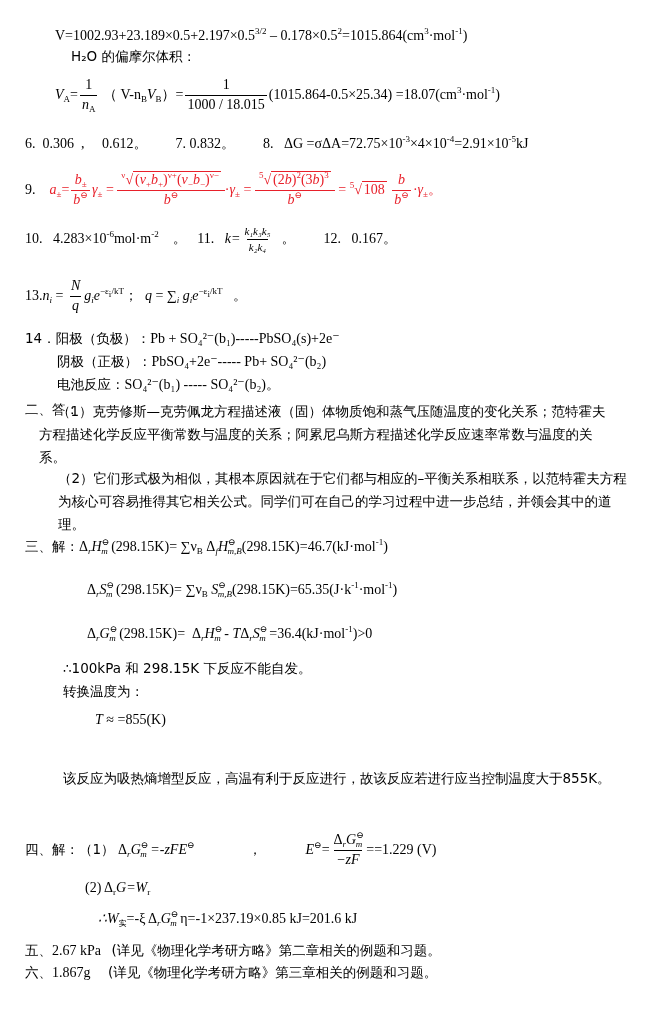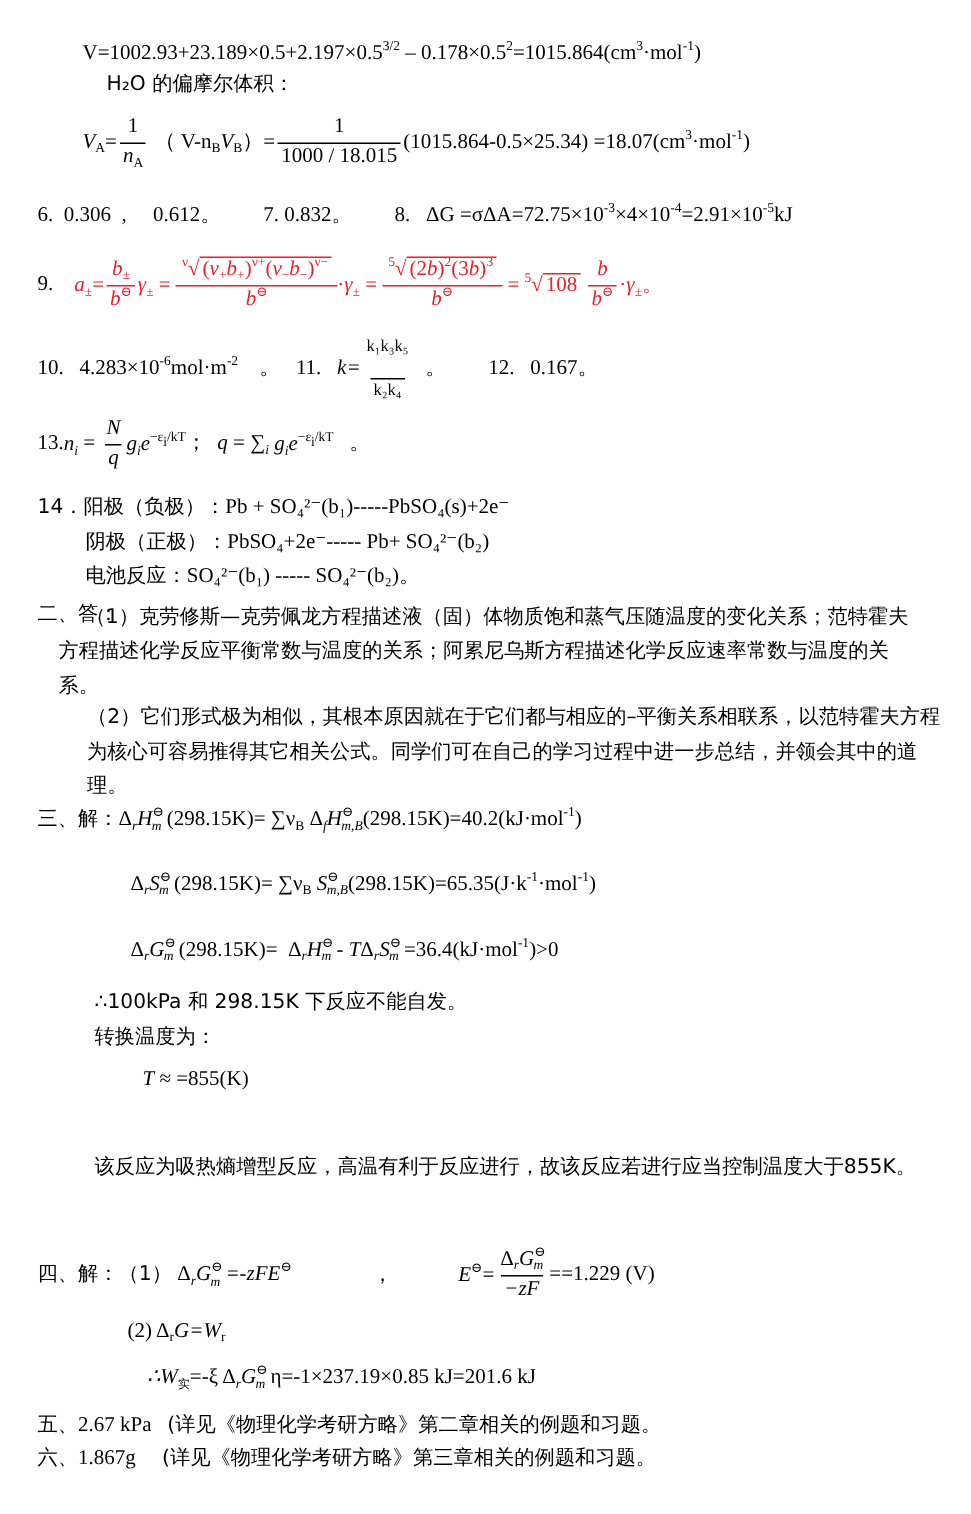--- a/index.html
+++ b/index.html
@@ -60,21 +60,21 @@
       </span> =
     <sup>5</sup>√<span class="sqrt">108</span>
     <span class="frac">
         <i class="num">b</i>
         <i class="den">b<sup>⊖</sup></i>
       </span>·<i>γ</i><sub>±</sub>。
   </span>
 </div>
 
 <div class="abs" style="left:25px;top:225px;">
-  <span>10.</span>&nbsp;&nbsp;&nbsp;<span>4.283×10</span><sup>-6</sup><span>mol·m</span><sup>-2</sup>&nbsp;&nbsp;&nbsp;&nbsp;。&nbsp;&nbsp;&nbsp;<span>11.</span>&nbsp;&nbsp;&nbsp;<i>k=</i><span class="frac" style="font-size:11px;gap:13px;">
+  <span>10.</span>&nbsp;&nbsp;&nbsp;<span>4.283×10</span><sup>-6</sup><span>mol·m</span><sup>-2</sup>&nbsp;&nbsp;&nbsp;&nbsp;。&nbsp;&nbsp;&nbsp;<span>11.</span>&nbsp;&nbsp;&nbsp;<i>k=</i><span class="frac" style="font-style:italic;font-size:11px;">
       <span class="num">k₁k₃k₅</span>
       <span class="den">k₂k₄</span>
     </span>&nbsp;&nbsp;。&nbsp;&nbsp;&nbsp;&nbsp;&nbsp;&nbsp;&nbsp;&nbsp;<span>12.</span>&nbsp;&nbsp;&nbsp;<span>0.167。</span>
 </div>
 
 <div class="abs" style="left:25px;top:278px;">
   <span>13.</span><i>n<sub>i</sub></i> = <span class="frac">
       <i class="num">N</i>
       <i class="den">q</i>
     </span><i>g<sub>i</sub>e</i><sup>−ε<sub>i</sub>/kT</sup>；&nbsp;&nbsp;<i>q</i> = ∑<sub><i>i</i></sub> <i>g<sub>i</sub>e</i><sup>−ε<sub>i</sub>/kT</sup>&nbsp;&nbsp;&nbsp;。
@@ -88,21 +88,21 @@
 </div>
 <div class="abs" style="left:57px;top:376px;">
   <span class="cjk">电池反应：</span><span>SO₄²⁻(b₁) ----- SO₄²⁻(b₂)。</span>
 </div>
 
 <div class="abs cjk" style="left:25px;top:398px;line-height:23px;">二、答：</div>
 <div class="para" style="left:57px;top:400px;text-indent:18px;margin-left:-18px;width:578px;">（1）克劳修斯—克劳佩龙方程描述液（固）体物质饱和蒸气压随温度的变化关系；范特霍夫方程描述化学反应平衡常数与温度的关系；阿累尼乌斯方程描述化学反应速率常数与温度的关系。</div>
 <div class="para" style="top:467px;width:578px;">（2）它们形式极为相似，其根本原因就在于它们都与相应的–平衡关系相联系，以范特霍夫方程为核心可容易推得其它相关公式。同学们可在自己的学习过程中进一步总结，并领会其中的道理。</div>
 
 <div class="abs" style="left:25px;top:538px;">
-  <span class="cjk">三、解：</span>Δ<sub><i>r</i></sub><i>H</i><sup>⊖</sup><sub style="margin-left:-8px"><i>m</i></sub>&nbsp;<span>(298.15K)= ∑ν</span><sub>B</sub> Δ<sub><i>f</i></sub><i>H</i><sup>⊖</sup><sub style="margin-left:-8px"><i>m,B</i></sub><span>(298.15K)=40.2(kJ·mol</span><sup>-1</sup>)
+  <span class="cjk">三、解：</span>Δ<sub><i>r</i></sub><i>H</i><sup>⊖</sup><sub style="margin-left:-8px"><i>m</i></sub>&nbsp;<span>(298.15K)= ∑ν</span><sub>B</sub> Δ<sub><i>f</i></sub><i>H</i><sup>⊖</sup><sub style="margin-left:-8px"><i>m,B</i></sub><span>(298.15K)=46.7(kJ·mol</span><sup>-1</sup>)
 </div>
 <div class="abs" style="left:87px;top:582px;">
   Δ<sub><i>r</i></sub><i>S</i><sup>⊖</sup><sub style="margin-left:-8px"><i>m</i></sub>&nbsp;<span>(298.15K)= ∑ν</span><sub>B</sub> <i>S</i><sup>⊖</sup><sub style="margin-left:-8px"><i>m,B</i></sub><span>(298.15K)=65.35(J·k</span><sup>-1</sup><span>·mol</span><sup>-1</sup>)
 </div>
 <div class="abs" style="left:87px;top:626px;">
   Δ<sub><i>r</i></sub><i>G</i><sup>⊖</sup><sub style="margin-left:-8px"><i>m</i></sub>&nbsp;<span>(298.15K)=</span>&nbsp;&nbsp;Δ<sub><i>r</i></sub><i>H</i><sup>⊖</sup><sub style="margin-left:-8px"><i>m</i></sub>&nbsp;- <i>T</i>Δ<sub><i>r</i></sub><i>S</i><sup>⊖</sup><sub style="margin-left:-8px"><i>m</i></sub>&nbsp;<span>=36.4(kJ·mol</span><sup>-1</sup><span>)&gt;0</span>
 </div>
 <div class="abs cjk" style="left:63px;top:660px;">∴100kPa 和 298.15K 下反应不能自发。</div>
 <div class="abs cjk" style="left:63px;top:683px;">转换温度为：</div>
 <div class="abs" style="left:95px;top:712px;">

